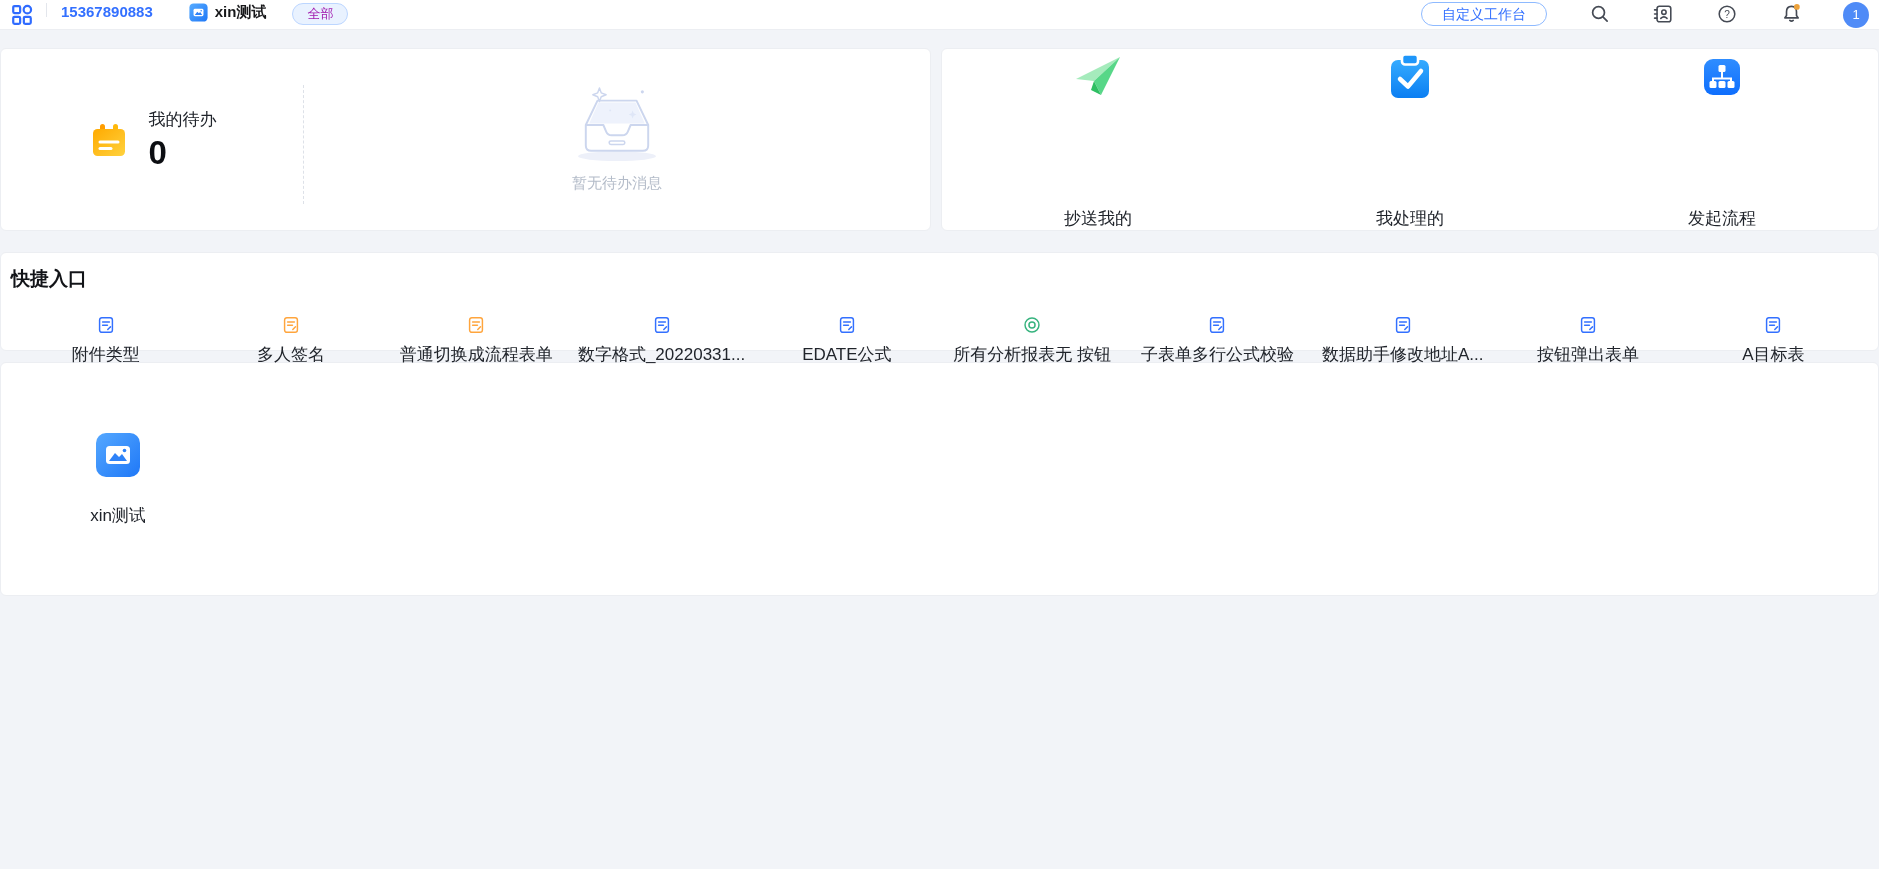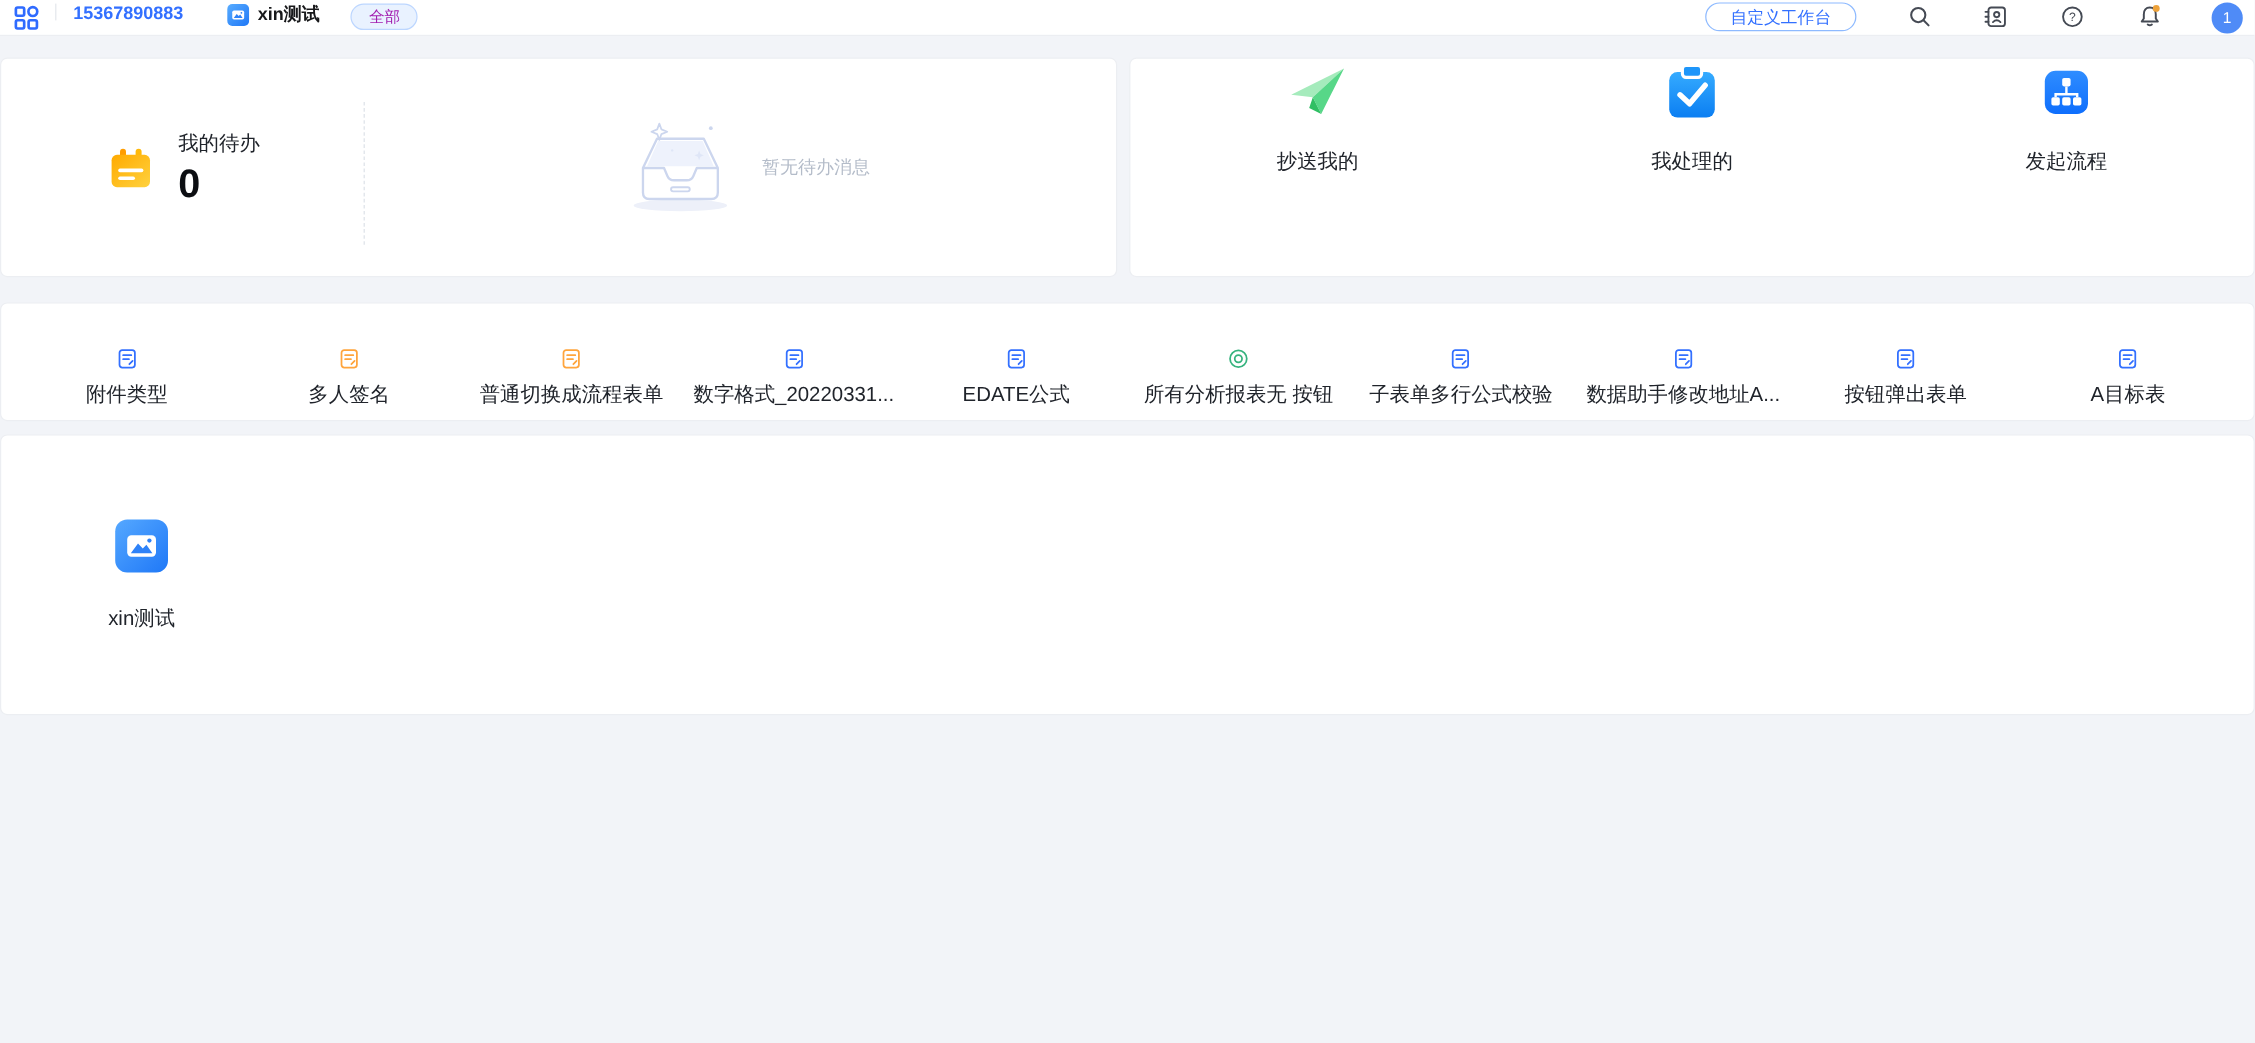--- a/index.html
+++ b/index.html
@@ -39,25 +39,25 @@
   .main { padding-top: 18px; }
   .row1 { display: flex; gap: 10px; height: 183px; }
   .card { background: #ffffff; border: 1px solid #eceef2; border-radius: 6px; }
 
   .todo-card { width: 931px; display: flex; }
   .todo-left { width: 303px; position: relative; display: flex; align-items: center; justify-content: center; gap: 20px; }
   .todo-left::after { content: ''; position: absolute; right: 0; top: 36px; bottom: 26px; border-right: 1px dashed #dde1e8; }
   .todo-texts { display: flex; flex-direction: column; }
   .todo-title { font-size: 17px; color: #20242b; }
   .todo-count { font-size: 33px; font-weight: 700; color: #0c0e12; margin-top: 4px; line-height: 1.1; }
-  .todo-empty { flex: 1; display: flex; flex-direction: row; align-items: center; justify-content: center; gap: 10px; }
+  .todo-empty { flex: 1; display: flex; flex-direction: column; align-items: center; justify-content: center; gap: 10px; }
   .empty-text { font-size: 15px; color: #b4bcc9; }
 
   .shortcut-card { flex: 1; display: flex; align-items: stretch; }
-  .shortcut { flex: 1; display: flex; flex-direction: column; align-items: center; justify-content: flex-start; gap: 18px; cursor: pointer; }
+  .shortcut { flex: 1; display: flex; flex-direction: column; align-items: center; justify-content: space-between; gap: 18px; cursor: pointer; }
   .shortcut-label { font-size: 17px; color: #20242b; }
 
   .section-card { margin-top: 21px; padding: 13px 10px; }
   .quick-card { height: 99px; }
   .apps-card { margin-top: 11px; height: 234px; }
   .section-title { font-size: 19px; font-weight: 700; color: #121418; }
 
   .quick-grid { display: grid; grid-template-columns: repeat(10, 1fr); margin-top: 24px; padding: 0 2px; }
   .quick-item { display: flex; align-items: center; gap: 9px; cursor: pointer; font-size: 17px; color: #20242b; white-space: nowrap; overflow: hidden; flex-direction: column; }
   .entry-icon { color: #3370ff; flex: none; display: flex; }
@@ -226,20 +226,21 @@
             <rect x="24.5" y="32" width="7" height="7" rx="1.5" fill="#ffffff"></rect>
             <rect x="33.5" y="32" width="7" height="7" rx="1.5" fill="#ffffff"></rect>
           </svg>
         </span>
         <span class="shortcut-label">发起流程</span>
       </div>
     </div>
   </div>
 
   <div class="card section-card quick-card">
+    <div class="section-title">快捷入口</div>
     <div class="quick-grid">
 
       <div class="quick-item" data-variant="form-doc-blue">
         <span class="entry-icon">
             <svg width="18" height="18" viewBox="0 0 16 16" fill="none" stroke="currentColor" stroke-width="1.3" stroke-linecap="round">
               <rect x="2.3" y="1.5" width="11.4" height="13" rx="2"></rect>
               <line x1="5" y1="5.3" x2="11" y2="5.3"></line>
               <line x1="5" y1="8.3" x2="9.3" y2="8.3"></line>
               <line x1="9.6" y1="12" x2="12" y2="9.6"></line>
             </svg>

